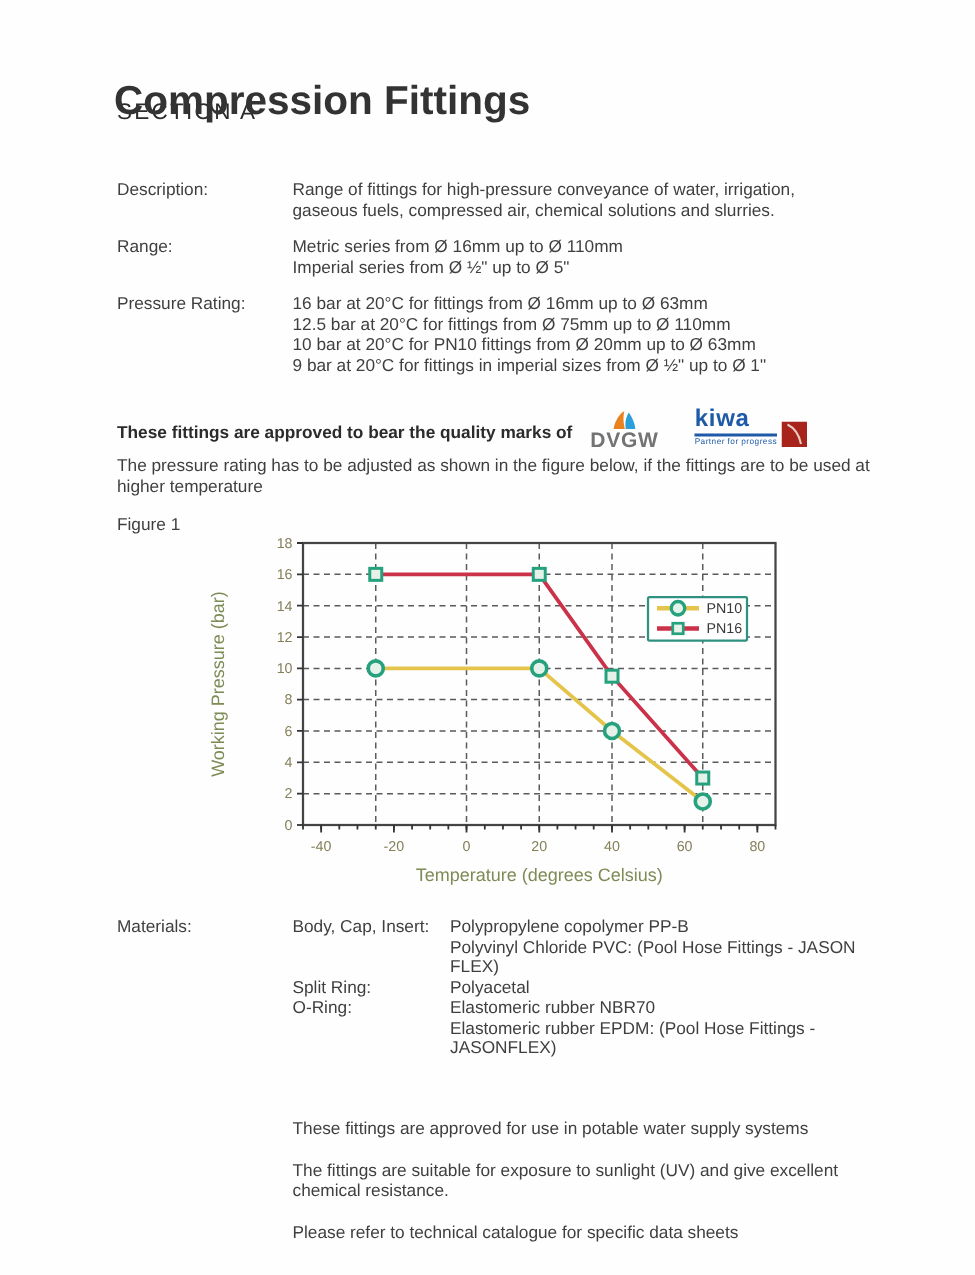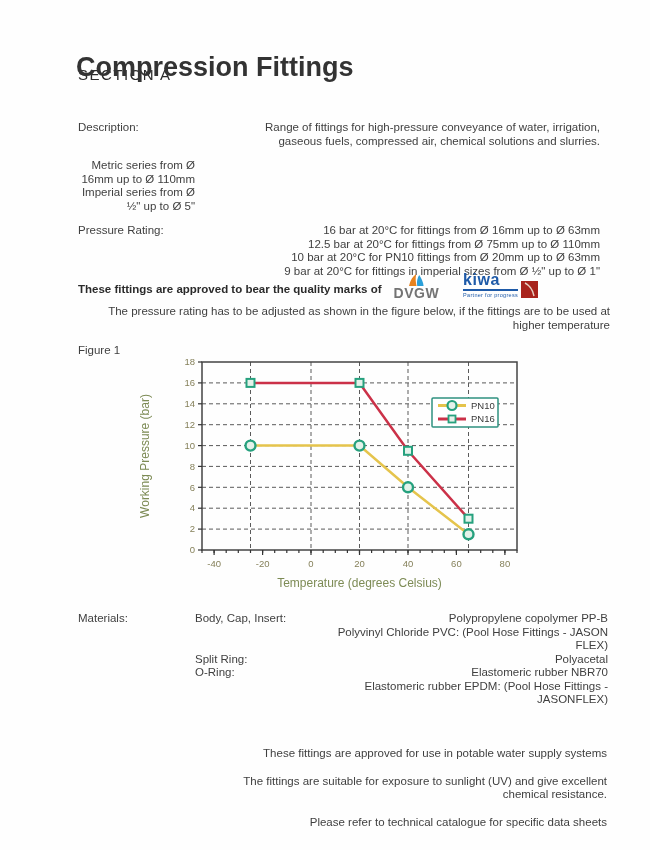--- a/index.html
+++ b/index.html
@@ -2,21 +2,21 @@
 <html><head>
 <meta charset="utf-8">
 <style>
   * { box-sizing: border-box; }
   body { margin: 0; background: #ffffff; font-family: "Liberation Sans", sans-serif; }
   .page {
     position: relative; width: 650px; height: 850px;
     background: #fefefe; color: #3f3f3f; overflow: hidden;
   }
   .abs { position: absolute; }
-  .ml { white-space: pre-line; text-align: right; }
+  .ml { white-space: pre-line; }
 
   .section-label { left: 78px; top: 18px; font-size: 15px; font-weight: normal; letter-spacing: 1.5px; color: #2b2b2b; margin-top: 48px; }
   .page-title { left: 76px; top: 52px; font-size: 27px; font-weight: 700; color: #333; }
 
   .specs { left: 78px; top: 121px; width: 522px; font-size: 11.5px; line-height: 13.5px; }
   .spec-row { display: grid; grid-template-columns: 117px 1fr; margin-bottom: 11px; }
 
   .approval { left: 78px; top: 272px; width: 545px; display: flex; align-items: flex-end; gap: 12px; }
   .approval-text { font-size: 11.5px; font-weight: bold; color: #2b2b2b; padding-bottom: 5px; }
 
@@ -56,20 +56,21 @@
   <div class="abs section-label">SECTION A</div>
   <h1 class="abs page-title" style="margin:0;">Compression Fittings</h1>
 
   <div class="abs specs">
     <div class="spec-row">
       <div>Description:</div>
       <div class="ml">Range of fittings for high-pressure conveyance of water, irrigation,
 gaseous fuels, compressed air, chemical solutions and slurries.</div>
     </div>
     <div class="spec-row">
+      <div>Range:</div>
       <div class="ml">Metric series from Ø 16mm up to Ø 110mm
 Imperial series from Ø ½" up to Ø 5"</div>
     </div>
     <div class="spec-row">
       <div>Pressure Rating:</div>
       <div class="ml">16 bar at 20°C for fittings from Ø 16mm up to Ø 63mm
 12.5 bar at 20°C for fittings from Ø 75mm up to Ø 110mm
 10 bar at 20°C for PN10 fittings from Ø 20mm up to Ø 63mm
 9 bar at 20°C for fittings in imperial sizes from Ø ½" up to Ø 1"</div>
     </div>

